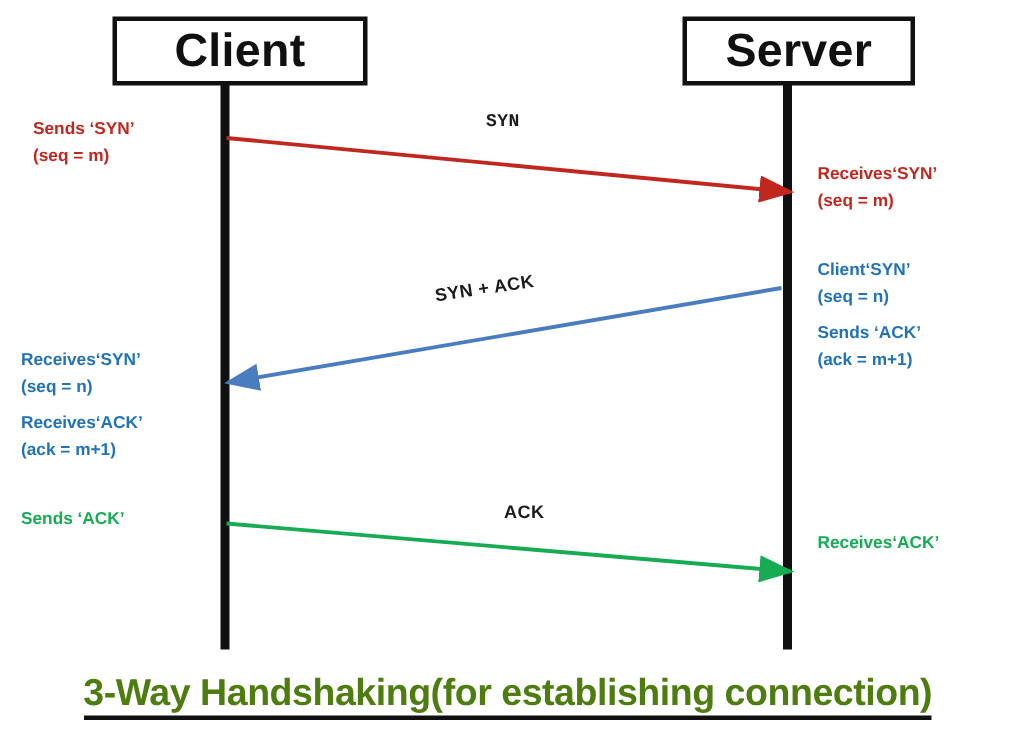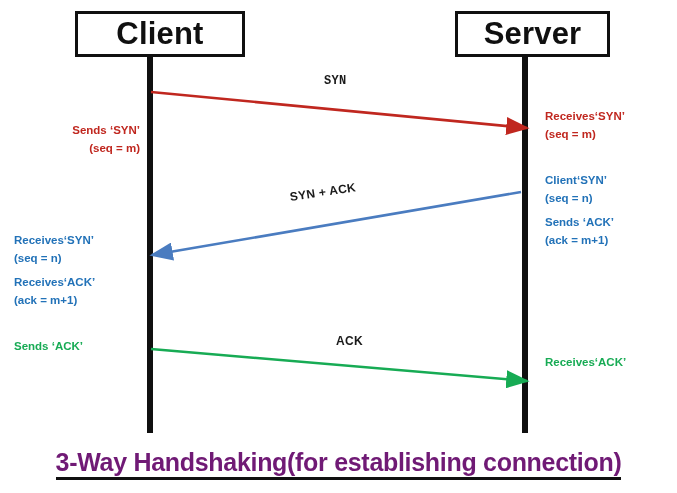--- a/index.html
+++ b/index.html
@@ -56,21 +56,21 @@
 
   
   .note {
     position: absolute;
     font-size: 11.5px;
     font-weight: bold;
     line-height: 1.55;
     white-space: nowrap;
   }
   .note .ln { display: block; }
-  .note.align-right { text-align: right; margin-top: 44px; }
+  .note.align-right { text-align: left; }
   .note.align-center{ }
 
   .c-red   { color: #c0271f; }
   .c-blue  { color: #2272b8; }
   .c-green { color: #17ab54; }
 
   
   #note-client-syn   { left: 22px; top: 78px;  width: 118px; }
   #note-client-rsyn  { left: 14px; top: 232px; width: 126px; }
   #note-client-rack  { left: 14px; top: 274px; width: 126px; }
@@ -97,21 +97,21 @@
 
   
   #caption {
     position: absolute;
     left: 0;
     top: 448px;
     width: 677px;
     text-align: center;
     font-size: 25px;
     font-weight: bold;
-    color: #701a75;
+    color: #4d7c0f;
     letter-spacing: -0.3px;
   }
   #caption .cap-text {
     border-bottom: 3px solid #101010;
     padding-bottom: 1px;
   }
 </style>
 </head>
 <body>
 

